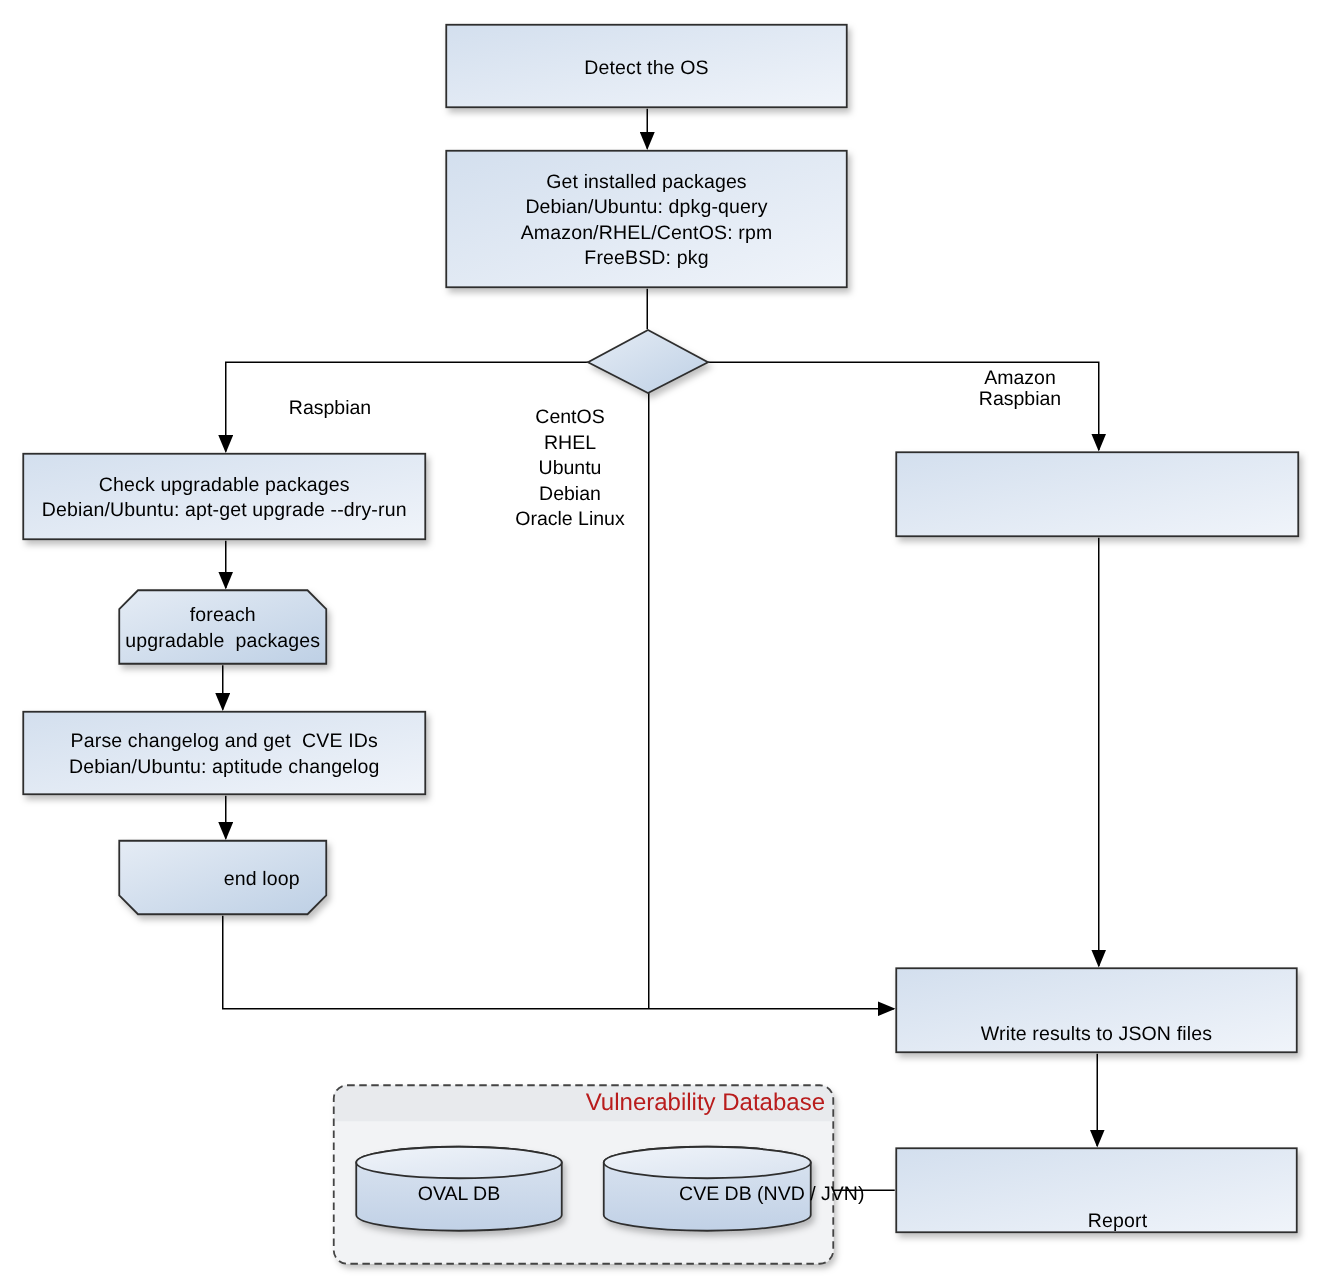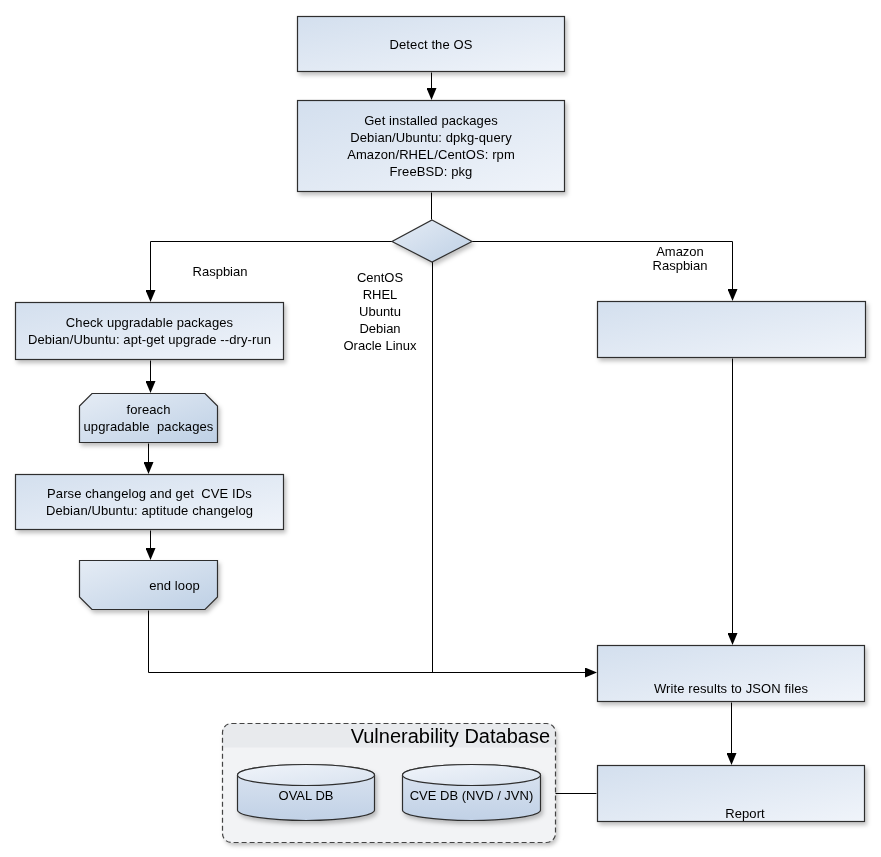--- a/index.html
+++ b/index.html
@@ -15,21 +15,21 @@
     font-size:13px;line-height:17px;letter-spacing:.1px;pointer-events:none;
   }
   .txt .ln{white-space:pre-wrap;}
   .lbl{
     position:absolute;display:flex;flex-direction:column;align-items:center;
     font-size:13px;line-height:17px;text-align:center;pointer-events:none;
   }
   .lbl.tight{line-height:14px;}
   .db-title{
     position:absolute;left:230px;top:726px;width:320px;height:20px;
-    text-align:right;font-size:20px;line-height:20px;color:#000000;pointer-events:none;
+    text-align:right;font-size:16px;line-height:20px;color:#b91c1c;pointer-events:none;
   }
   .cyl-label{
     position:absolute;font-size:13px;display:flex;align-items:center;
     justify-content:center;text-align:center;pointer-events:none;
   }
 </style>
 </head>
 <body>
 
 <div id="canvas">
@@ -159,15 +159,15 @@
 
   <div class="lbl tight" style="left:632px;top:245px;width:96px;">
     <div class="ln">Amazon</div>
     <div class="ln">Raspbian</div>
   </div>
 
   <div class="db-title">Vulnerability Database</div>
 
   <div class="cyl-label" style="left:237px;top:782px;width:138px;height:26px;">OVAL DB</div>
 
-  <div class="cyl-label" style="left:402px;top:782px;width:139px;height:26px;">CVE DB (NVD / JVN)</div>
+  <div class="cyl-label" style="left:402px;top:782px;width:139px;height:26px;padding-left:43px;">CVE DB (NVD / JVN)</div>
 
 </div>
 
 </body></html>

